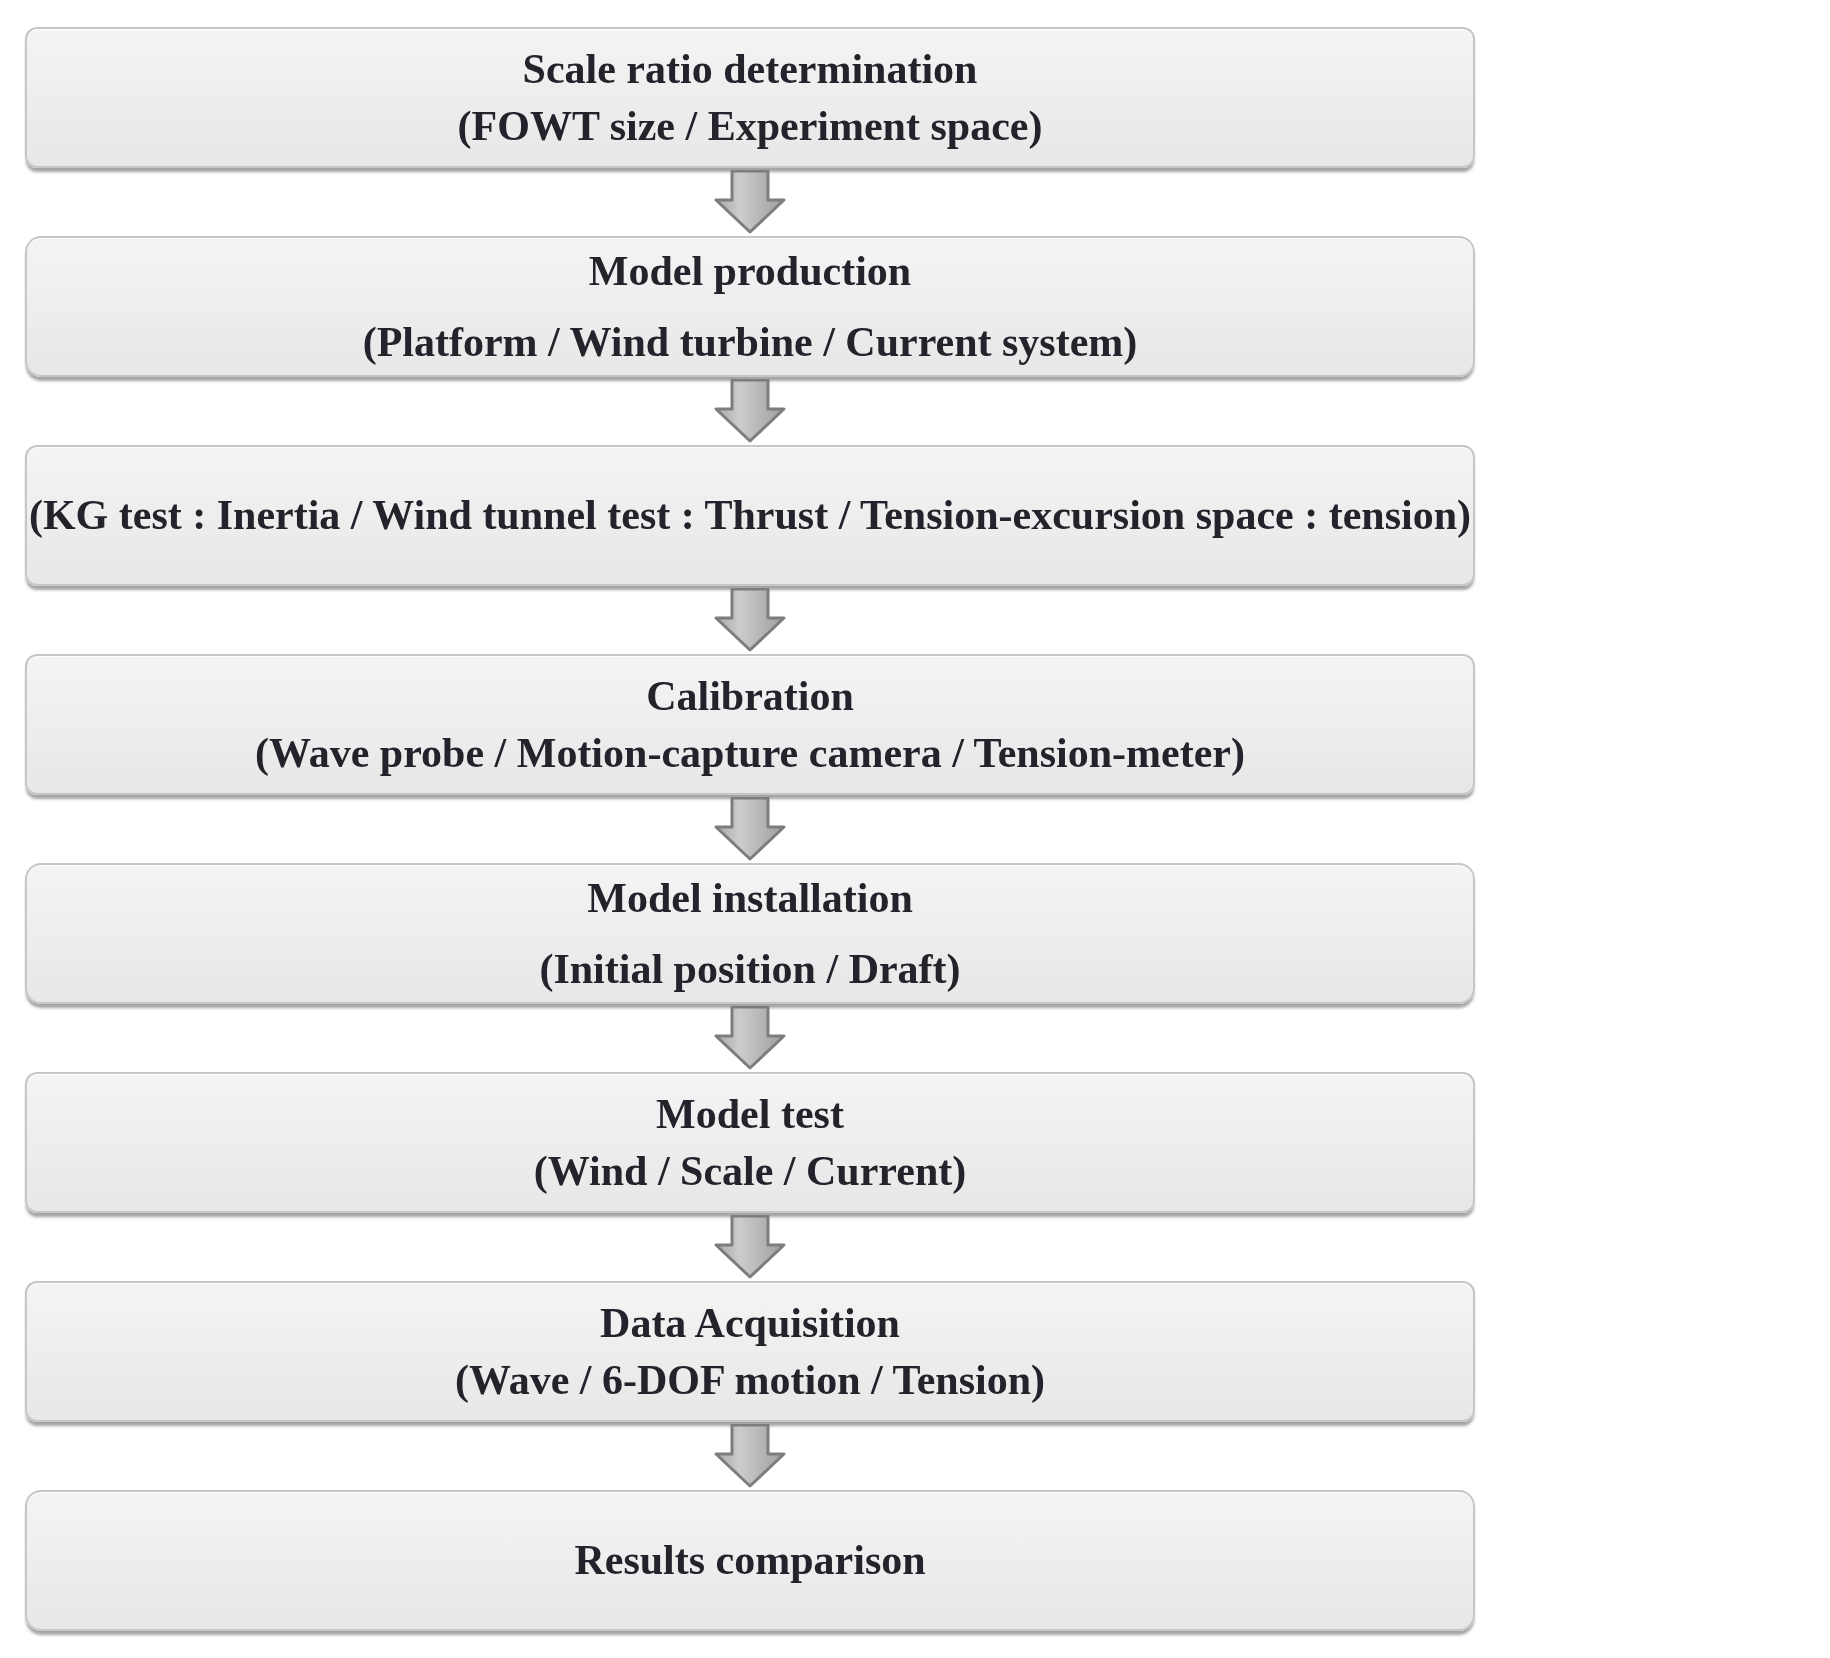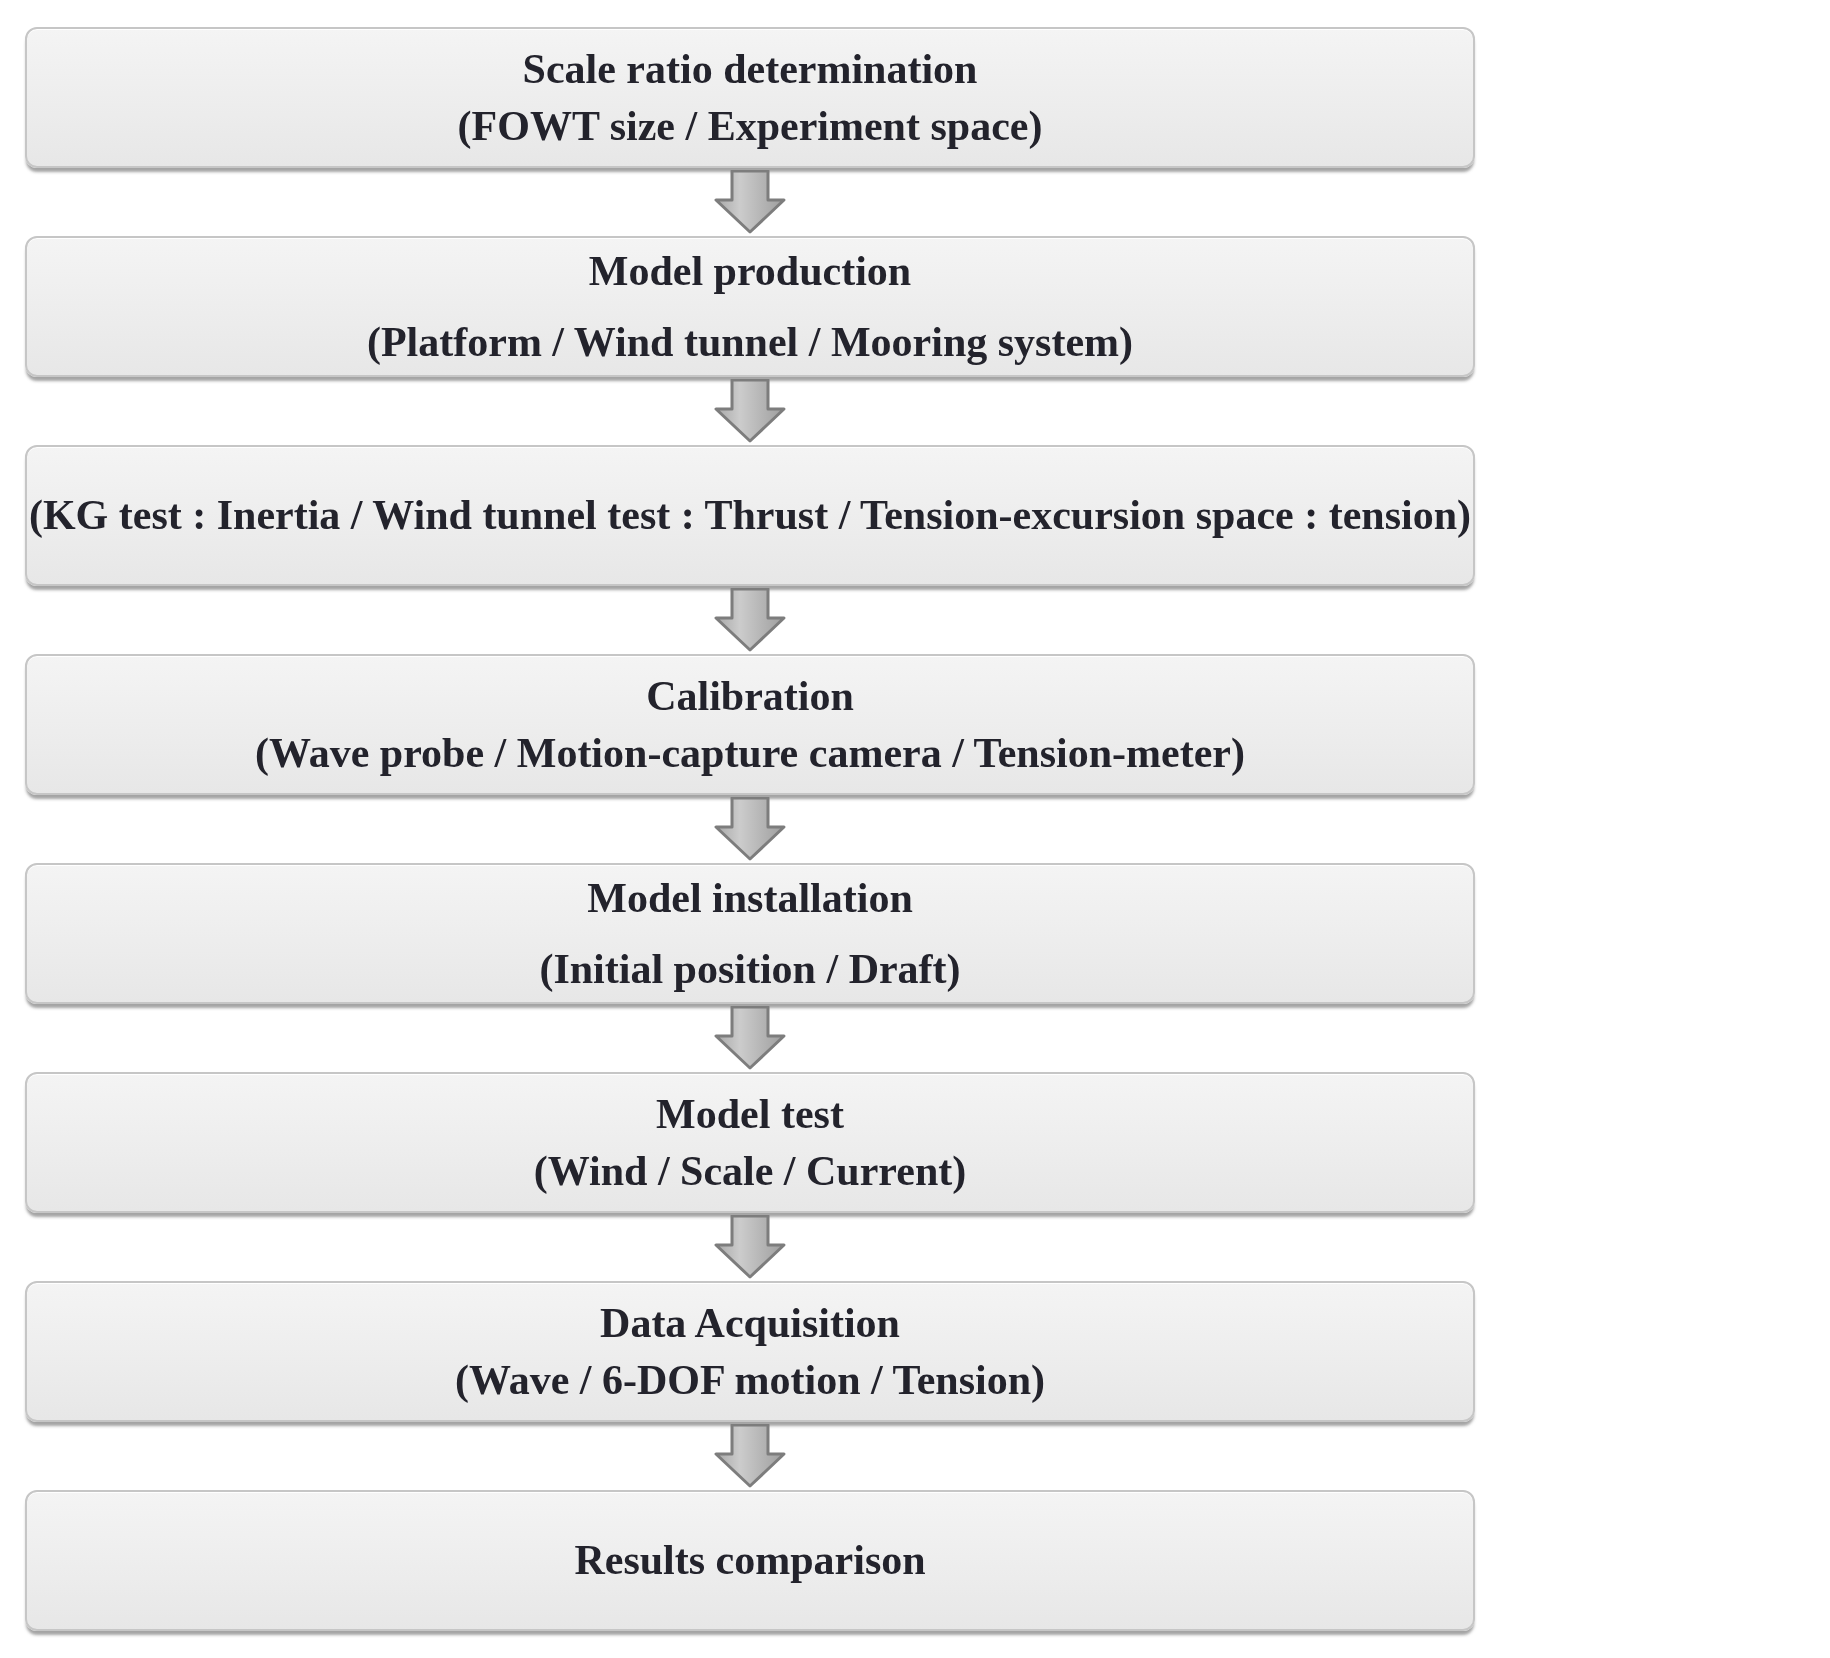--- a/index.html
+++ b/index.html
@@ -30,21 +30,21 @@
     border-radius: 12px;
     background: linear-gradient(180deg, #f4f4f4 0%, #ededed 55%, #e7e7e7 100%);
     box-shadow: 0 5px 3px -1px rgba(90,90,90,0.55), inset 0 1px 0 #ffffff;
     display: flex;
     flex-direction: column;
     align-items: center;
     justify-content: center;
     gap: 12px;
     text-align: center;
   }
-  .step.wide-gap { gap: 26px; }
+  .step.wide-gap { gap: 26px; border-radius: 16px; }
   .step .title,
   .step .detail {
     font-weight: bold;
     font-size: 42px;
     line-height: 1.05;
     color: #23232c;
     white-space: nowrap;
   }
   .arrowrow {
     flex: none;
@@ -88,21 +88,21 @@
   </div>
 
   <div class="arrowrow">
     <svg class="arrow" viewBox="0 0 72 64">
       <polygon points="18,1 54,1 54,30 70,30 36,62 2,30 18,30" fill="url(#arrowGrad)" stroke="#7d7d7d" stroke-width="3" stroke-linejoin="round"></polygon>
     </svg>
   </div>
 
   <div class="step wide-gap">
     <div class="title">Model production</div>
-    <div class="detail">(Platform / Wind tunnel / Mooring system)</div>
+    <div class="detail">(Platform / Wind turbine / Current system)</div>
   </div>
 
   <div class="arrowrow">
     <svg class="arrow" viewBox="0 0 72 64">
       <polygon points="18,1 54,1 54,30 70,30 36,62 2,30 18,30" fill="url(#arrowGrad)" stroke="#7d7d7d" stroke-width="3" stroke-linejoin="round"></polygon>
     </svg>
   </div>
 
   <div class="step">
     <div class="detail">(KG test : Inertia / Wind tunnel test : Thrust / Tension-excursion space : tension)</div>

